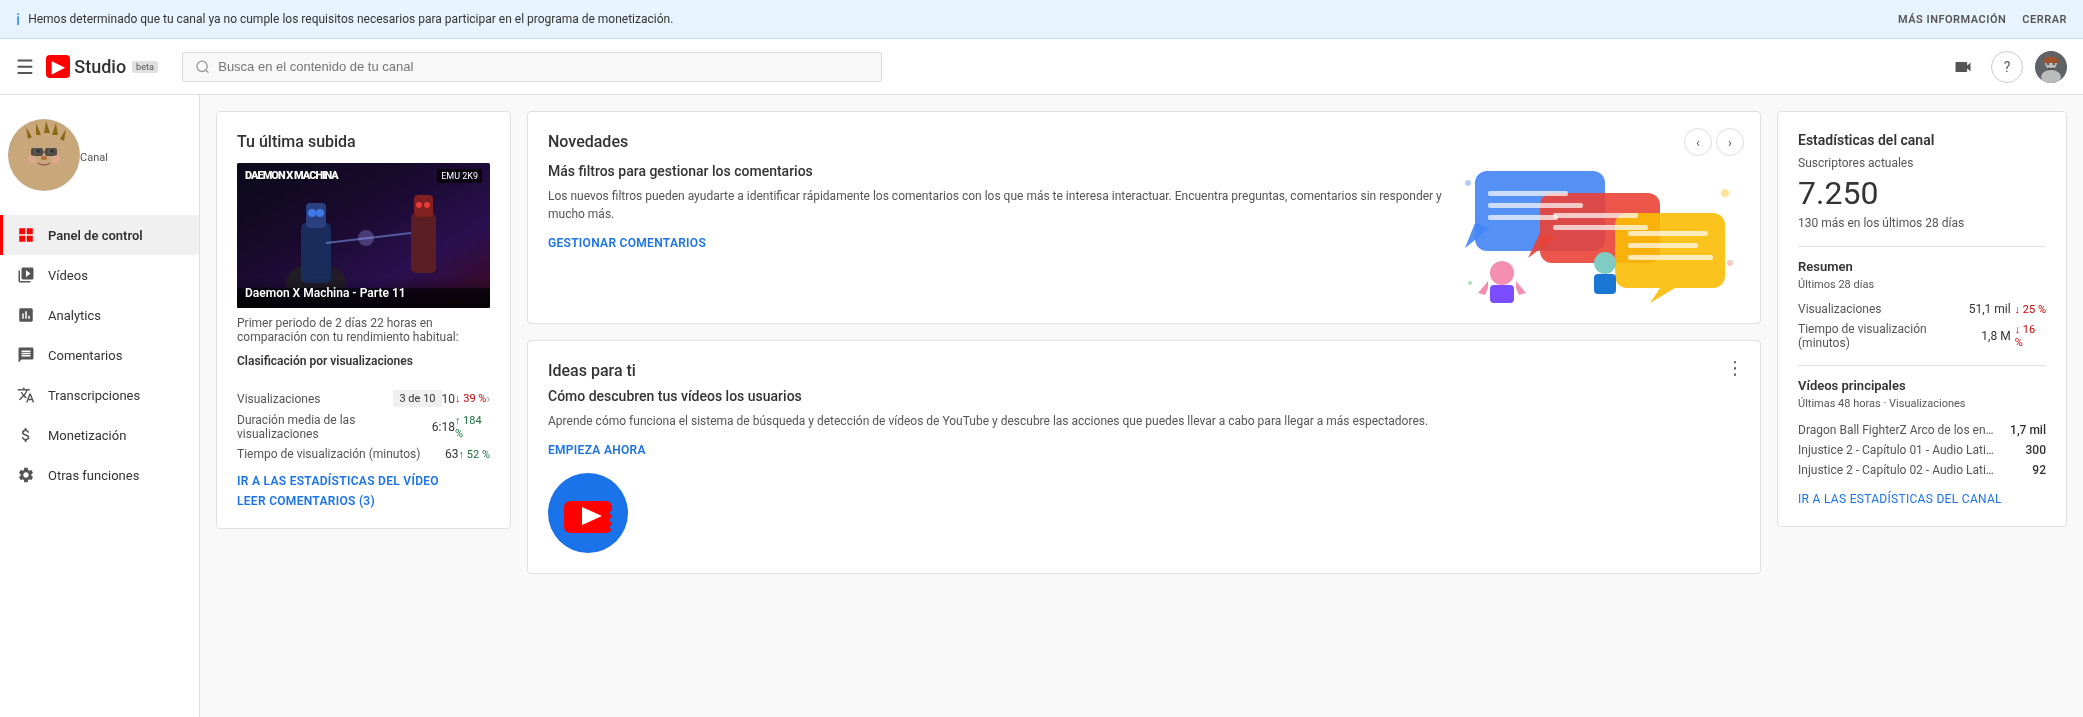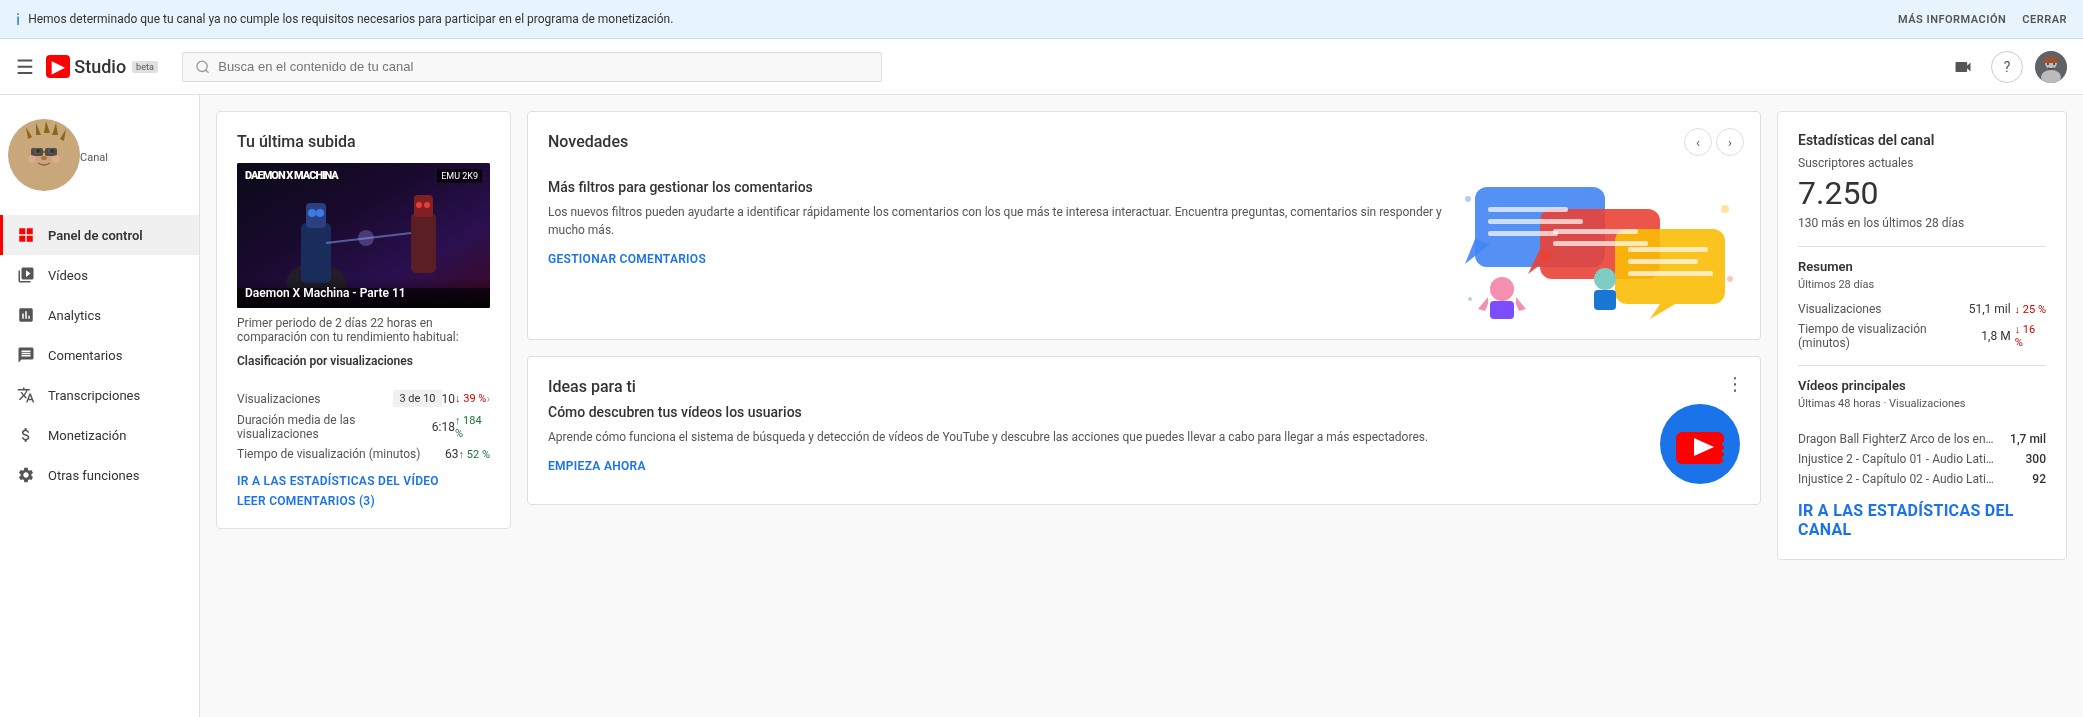--- a/index.html
+++ b/index.html
@@ -106,55 +106,55 @@
 
     
     .middle-column { flex: 1; display: flex; flex-direction: column; gap: 16px; }
 
     
     .novedades-card { position: relative; }
     .novedades-card .nav-arrows { position: absolute; top: 16px; right: 16px; display: flex; gap: 4px; }
     .novedades-card .nav-arrow { width: 28px; height: 28px; border-radius: 50%; border: 1px solid #ddd; display: flex; align-items: center; justify-content: center; cursor: pointer; color: #555; background: #fff; }
     .novedades-content { display: flex; gap: 16px; }
     .novedades-text { flex: 1; }
-    .novedades-title { font-size: 16px; font-weight: 500; margin-bottom: 28px; }
+    .novedades-title { font-size: 16px; font-weight: 500; margin-bottom: 12px; }
     .novedades-subtitle { font-size: 14px; font-weight: 500; margin-bottom: 8px; }
     .novedades-desc { font-size: 12px; color: #555; line-height: 1.5; margin-bottom: 12px; }
     .novedades-link { color: #1a73e8; font-size: 12px; font-weight: 600; cursor: pointer; letter-spacing: 0.3px; }
     .novedades-image { width: 280px; min-width: 280px; height: 140px; position: relative; display: flex; align-items: center; justify-content: center; overflow: hidden; }
 
     
     .ideas-card { position: relative; }
     .ideas-card .more-icon { position: absolute; top: 16px; right: 16px; cursor: pointer; color: #555; font-size: 18px; }
     .ideas-title { font-size: 16px; font-weight: 500; margin-bottom: 8px; }
     .ideas-subtitle { font-size: 14px; font-weight: 500; margin-bottom: 8px; }
     .ideas-desc { font-size: 12px; color: #555; line-height: 1.5; margin-bottom: 12px; }
-    .ideas-content { display: flex; gap: 16px; align-items: flex-start; }
+    .ideas-content { display: flex; gap: 16px; align-items: flex-start; flex-direction: column; }
     .ideas-text { flex: 1; }
     .ideas-image { width: 80px; height: 80px; border-radius: 50%; background: #1a73e8; display: flex; align-items: center; justify-content: center; overflow: hidden; }
 
     
     .right-column { flex: 0 0 290px; }
     .channel-stats-card { }
     .stats-title { font-size: 14px; font-weight: 600; margin-bottom: 8px; }
     .stats-sub { font-size: 12px; color: #555; margin-bottom: 4px; }
     .big-number { font-size: 32px; font-weight: 400; color: #333; margin-bottom: 4px; }
     .growth-text { font-size: 12px; color: #555; margin-bottom: 16px; }
     .section-title { font-size: 13px; font-weight: 600; margin-bottom: 4px; }
     .section-sub { font-size: 11px; color: #555; margin-bottom: 8px; }
     .metric-row { display: flex; justify-content: space-between; align-items: center; padding: 3px 0; font-size: 12px; }
     .metric-name { color: #555; }
     .metric-val { display: flex; align-items: center; gap: 4px; }
     .divider { height: 1px; background: #e0e0e0; margin: 12px 0; }
     .top-videos-title { font-size: 13px; font-weight: 600; margin-bottom: 4px; }
-    .top-videos-sub { font-size: 11px; color: #555; margin-bottom: 19px; }
+    .top-videos-sub { font-size: 11px; color: #555; margin-bottom: 10px; }
     .top-video-row { display: flex; justify-content: space-between; align-items: center; padding: 3px 0; font-size: 12px; }
     .top-video-name { color: #555; flex: 1; white-space: nowrap; overflow: hidden; text-overflow: ellipsis; max-width: 200px; }
     .top-video-count { font-weight: 500; white-space: nowrap; }
-    .channel-stats-link { color: #1a73e8; font-size: 16px; font-weight: 700; cursor: pointer; margin-top: 12px; display: block; letter-spacing: 0.3px; }
+    .channel-stats-link { color: #1a73e8; font-size: 12px; font-weight: 400; cursor: pointer; margin-top: 12px; display: block; letter-spacing: 0.3px; }
   </style>
 </head>
 <body>
 
 <div class="notif-bar">
   <span style="color:#1a73e8; font-size:16px;">ℹ</span>
   <span class="notif-text">Hemos determinado que tu canal ya no cumple los requisitos necesarios para participar en el programa de monetización.</span>
   <div class="notif-actions">
     <span style="cursor:pointer;">MÁS INFORMACIÓN</span>
     <span style="cursor:pointer;">CERRAR</span>

